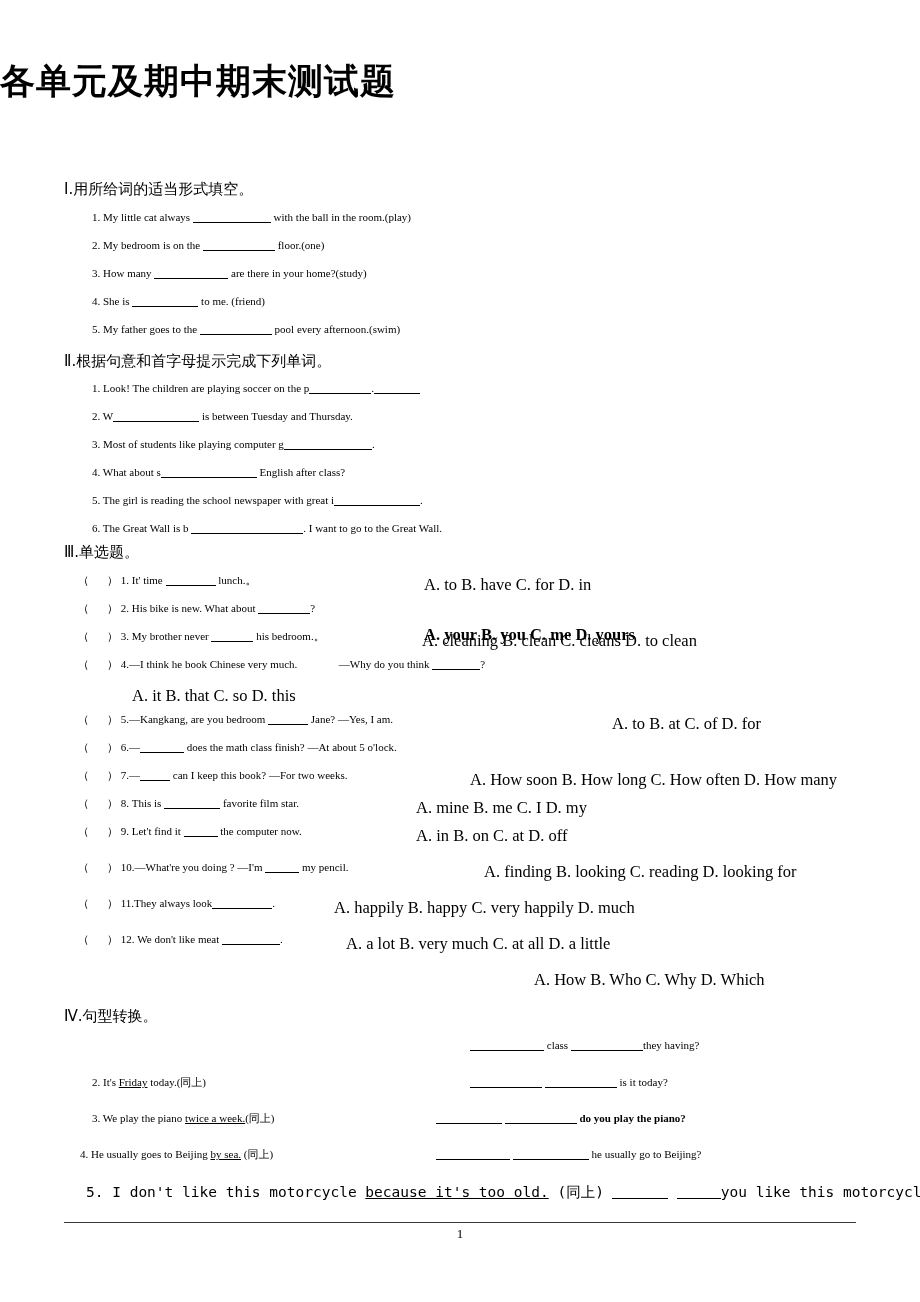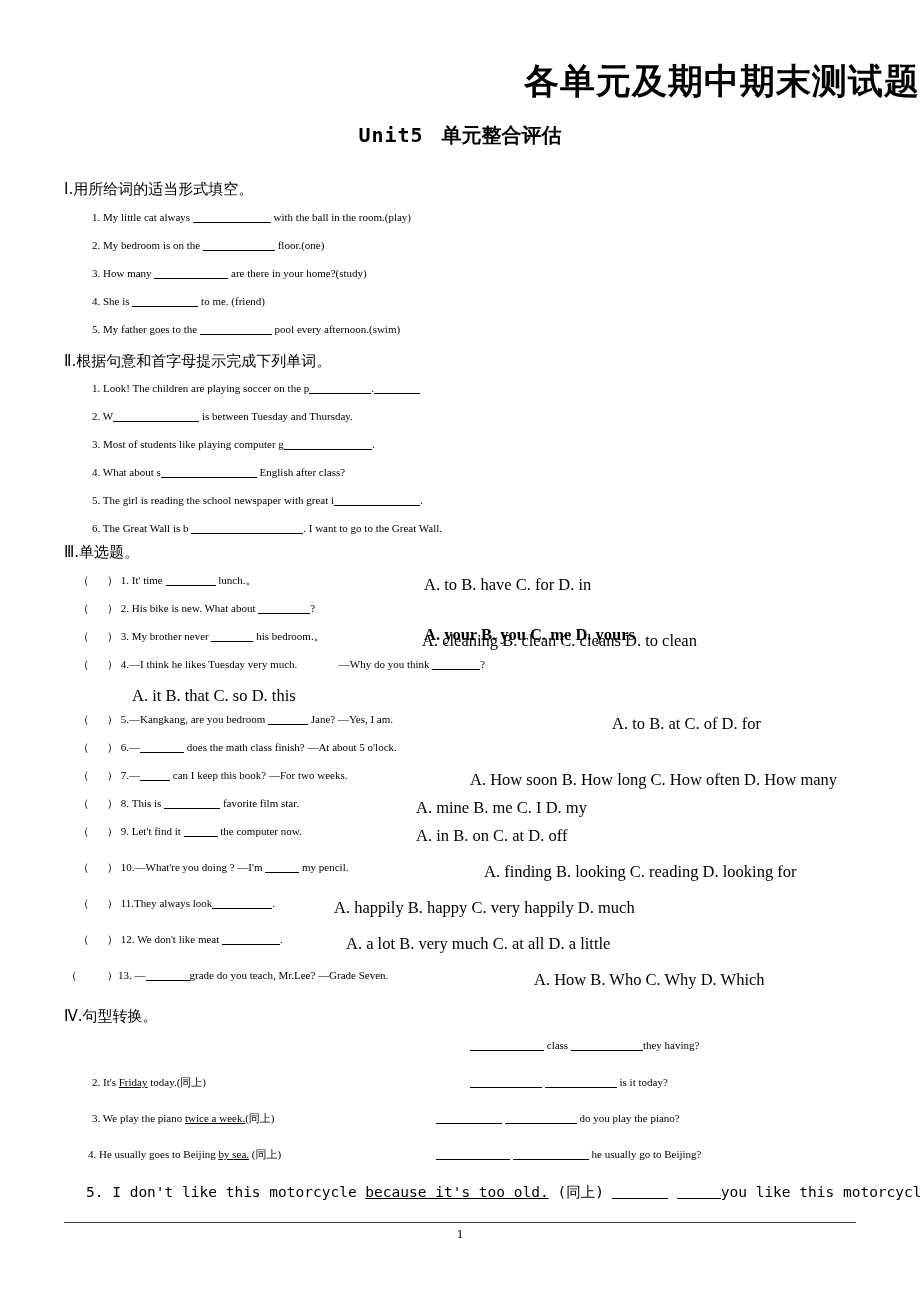--- a/index.html
+++ b/index.html
@@ -15,21 +15,21 @@
     color: #000000;
     font-family: "Liberation Serif", "DejaVu Serif", serif;
     overflow: hidden;
   }
 
   
   .doc-title {
     position: absolute;
     left: 0; right: 0;
     top: 62px;
-    text-align: right;
+    text-align: left;
     font-family: "DejaVu Sans", "Liberation Sans", sans-serif;
     font-size: 35px;
     font-weight: bold;
     letter-spacing: 1px;
     line-height: 1.1;
   }
   .doc-subtitle {
     position: absolute;
     left: 0; right: 0;
     top: 124px;
@@ -97,23 +97,20 @@
     text-align: center;
     font-size: 13px;
   }
 </style>
 </head>
 <body>
 
 <div class="page">
 
   <div class="doc-title">各单元及期中期末测试题</div>
-  <div class="doc-subtitle">
-    <span class="mono">Unit5</span><span class="cn">单元整合评估</span>
-  </div>
 
   <div class="sec-head" style="top:180px;">Ⅰ.用所给词的适当形式填空。</div>
 
   <div class="ln" style="left:92px; top:212px;">
     <span>1. My little cat always</span>
     <span class="bl" style="width:78px"></span>
     <span>with the ball in the room.(play)</span>
   </div>
   <div class="ln" style="left:92px; top:240px;">
     <span>2. My bedroom is on the</span>
@@ -183,21 +180,21 @@
     <span>（</span><span style="display:inline-block;width:18px"></span><span>）</span>
     <span>3.</span>
     <span>My brother never</span>
     <span class="bl" style="width:42px"></span>
     <span>his bedroom.。</span>
   </div>
   <div class="opts" style="left:422px; top:631px;">A. cleaning     B. clean      C. cleans    D. to clean</div>
 
   <div class="ln" style="left:78px; top:659px;">
     <span>（</span><span style="display:inline-block;width:18px"></span><span>）</span>
-    <span>4.</span><span>—I think he likes Tuesday very much.</span>
+    <span>4.</span><span>—I think he book Chinese very much.</span>
     <span style="display:inline-block;width:36px"></span>
     <span>—Why do you think</span>
     <span class="bl" style="width:48px"></span><span>?</span>
   </div>
   <div class="opts" style="left:132px; top:686px;">A. it                 B. that            C. so           D. this</div>
 
   <div class="ln" style="left:78px; top:714px;">
     <span>（</span><span style="display:inline-block;width:18px"></span><span>）</span>
     <span>5.</span><span>—Kangkang, are you bedroom</span>
     <span class="bl" style="width:40px"></span>
@@ -251,24 +248,20 @@
   <div class="opts" style="left:334px; top:898px;">A. happily      B. happy    C. very happily      D. much</div>
 
   <div class="ln" style="left:78px; top:934px;">
     <span>（</span><span style="display:inline-block;width:18px"></span><span>）</span>
     <span>12.</span>
     <span>We don't like meat</span>
     <span class="bl" style="width:58px"></span><span>.</span>
   </div>
   <div class="opts" style="left:346px; top:934px;">A. a lot        B. very much      C. at all    D. a little</div>
 
-  <div class="ln" style="left:66px; top:970px;">
-    <span>（</span><span style="display:inline-block;width:30px"></span><span>）</span><span>13.</span>
-    <span>—</span><span class="bl" style="width:44px"></span><span>grade do you teach, Mr.Lee? —Grade Seven.</span>
-  </div>
   <div class="opts" style="left:534px; top:970px;">A. How       B. Who      C. Why      D. Which</div>
 
   <div class="sec-head" style="top:1007px;">Ⅳ.句型转换。</div>
 
   <div class="ln" style="left:470px; top:1040px;">
     <span class="bl" style="width:74px"></span>
     <span>class</span>
     <span class="bl" style="width:72px"></span><span>they having?</span>
   </div>
 
@@ -277,27 +270,27 @@
   </div>
   <div class="ln" style="left:470px; top:1077px;">
     <span class="bl" style="width:72px"></span>
     <span class="bl" style="width:72px"></span>
     <span>is it today?</span>
   </div>
 
   <div class="ln" style="left:92px; top:1113px;">
     <span>3. We play the piano </span><span class="u">twice a week.</span><span>(同上)</span>
   </div>
-  <div class="ln" style="left:436px; top:1113px;">
+  <div class="ln" style="left:436px; top:1113px;font-weight:bold;">
     <span class="bl" style="width:66px"></span>
     <span class="bl" style="width:72px"></span>
     <span>do you play the piano?</span>
   </div>
 
-  <div class="ln" style="left:88px; top:1149px;">
+  <div class="ln" style="left:80px; top:1149px;">
     <span>4. He usually goes to Beijing </span><span class="u">by sea.</span><span> (同上)</span>
   </div>
   <div class="ln" style="left:436px; top:1149px;">
     <span class="bl" style="width:74px"></span>
     <span class="bl" style="width:76px"></span>
     <span>he usually go to Beijing?</span>
   </div>
 
   <div class="ln mono" style="left:86px; top:1185px;">
     <span>5.  I don't like this motorcycle </span><span class="u">because it's too old.</span><span> (同上)</span>

